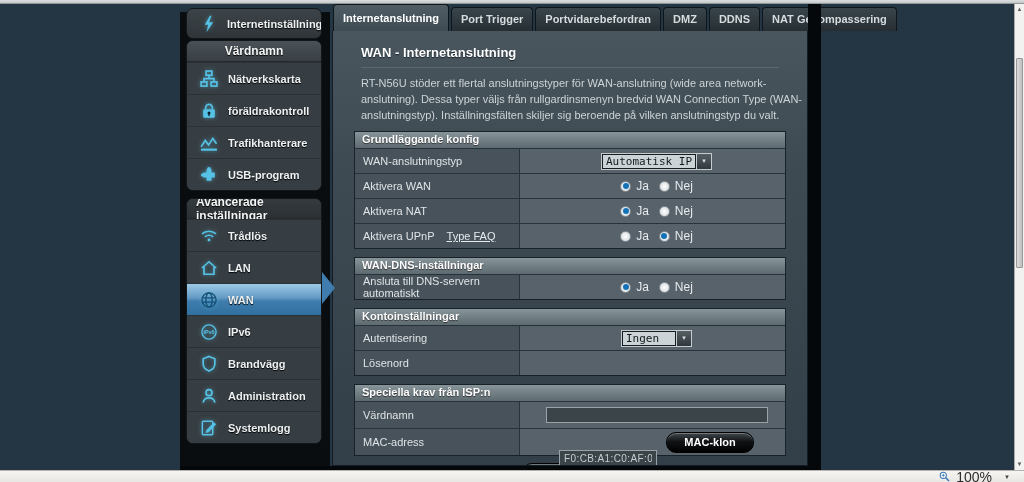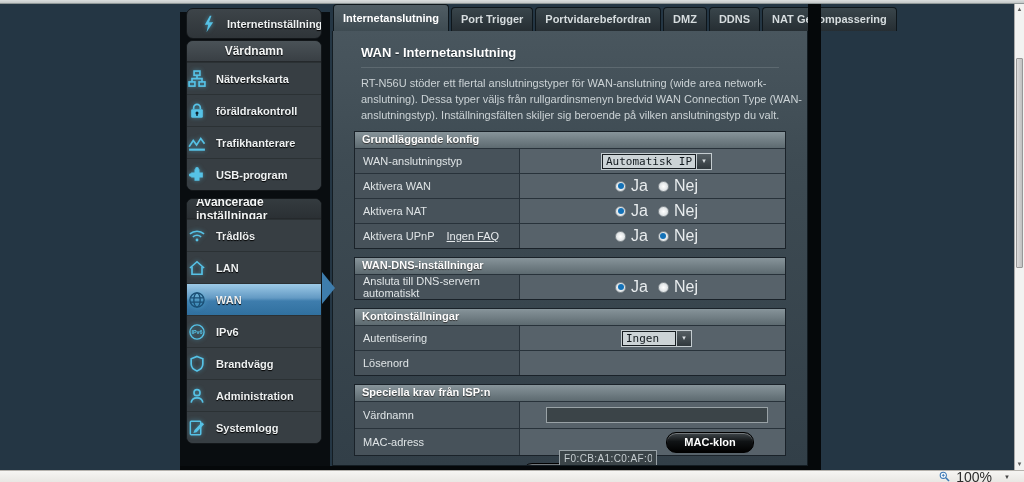--- a/index.html
+++ b/index.html
@@ -35,21 +35,21 @@
   #quick-item { top:-4px; height:31px; display:flex; align-items:center; gap:8px; padding-left:12px; cursor:pointer;
     background:linear-gradient(#3d4449,#2f3539); }
   #general-box { top:28px; }
   #advanced-box { top:186px; }
   .box-header { height:21px; display:flex; align-items:center; justify-content:center;
     font-size:12px; font-weight:bold; color:#f3f5f5; text-shadow:0 1px 1px #000;
     background:linear-gradient(#4a5257,#393f44); border-bottom:1px solid #25292c; }
   .box-header.left { justify-content:flex-start; padding-left:9px; height:20px;
     background:linear-gradient(#343b3f,#2b3034); }
   .nav-item { position:relative; height:32px; display:flex; align-items:center; gap:9px;
-    border-top:1px solid #2b3134; cursor:pointer; background:#373e43; }
+    padding-left:12px; border-top:1px solid #2b3134; cursor:pointer; background:#373e43; }
   .nav-item:first-of-type { border-top:none; }
   .nav-label { font-size:11px; font-weight:bold; color:#eef1f2; text-shadow:0 1px 1px #000; }
   .nav-item.selected { background:linear-gradient(180deg,#9dcae7 0%,#639ac4 45%,#3e7dad 55%,#30709f 100%); }
   .icon { width:20px; height:20px; flex:0 0 20px; filter:drop-shadow(0 0 2px rgba(86,194,230,.55)); }
   .icon svg { width:20px; height:20px; display:block; }
   #wan-arrow { position:absolute; left:322px; top:268px; width:0; height:0;
     border-left:13px solid #3e7dad; border-top:16px solid transparent; border-bottom:16px solid transparent; z-index:5; }
 
   
   #content { position:absolute; left:332px; top:0; width:476px; height:462px; }
@@ -79,21 +79,21 @@
   
   .sel { display:inline-flex; align-items:stretch; height:17px; border:1px solid #c4ccd0;
     background:#171d21; cursor:pointer; }
   .sel .txt { font-family:"DejaVu Sans Mono",monospace; font-size:11px; line-height:13px;
     background:#ccd3d6; color:#12191e; margin:1px; padding:0 3px; }
   .sel.small .txt { width:52px; }
   .sel .arr { width:15px; display:flex; align-items:center; justify-content:center; font-size:7px;
     color:#d8dde0; background:linear-gradient(#565f64,#30383d); border-left:1px solid #c4ccd0; }
 
   
-  .rgroup { display:flex; align-items:center; gap:5px; font-size:16px; color:#e8ecee; cursor:pointer; }
+  .rgroup { display:flex; align-items:center; gap:5px; font-size:12px; color:#e8ecee; cursor:pointer; }
   .rgroup + .rgroup { margin-left:10px; }
   .radio { width:11px; height:11px; border-radius:50%; position:relative;
     background:radial-gradient(#ffffff,#cfd5d8); border:1px solid #878f94; }
   .radio.on::after { content:""; position:absolute; left:1.5px; top:1.5px; width:6px; height:6px;
     border-radius:50%; background:#1371b7; }
 
   
   .tin { height:16px; background:#3b4448; border:1px solid #99a2a6; color:#c6cdd0;
     font-size:10px; padding:0 4px; outline:none; }
   #hostname-input { width:222px; }
@@ -293,21 +293,21 @@
               </span>
             <span class="rgroup">
                 <span class="radio"></span>
                 <span>Nej</span>
               </span>
           </div>
         </div>
         <div class="row r25">
           <div class="cell-label">
             <span>Aktivera UPnP</span>
-            <a class="faq-link">Ingen  FAQ</a>
+            <a class="faq-link">Type  FAQ</a>
           </div>
           <div class="cell-value">
             <span class="rgroup">
                 <span class="radio"></span>
                 <span>Ja</span>
               </span>
             <span class="rgroup">
                 <span class="radio on"></span>
                 <span>Nej</span>
               </span>

